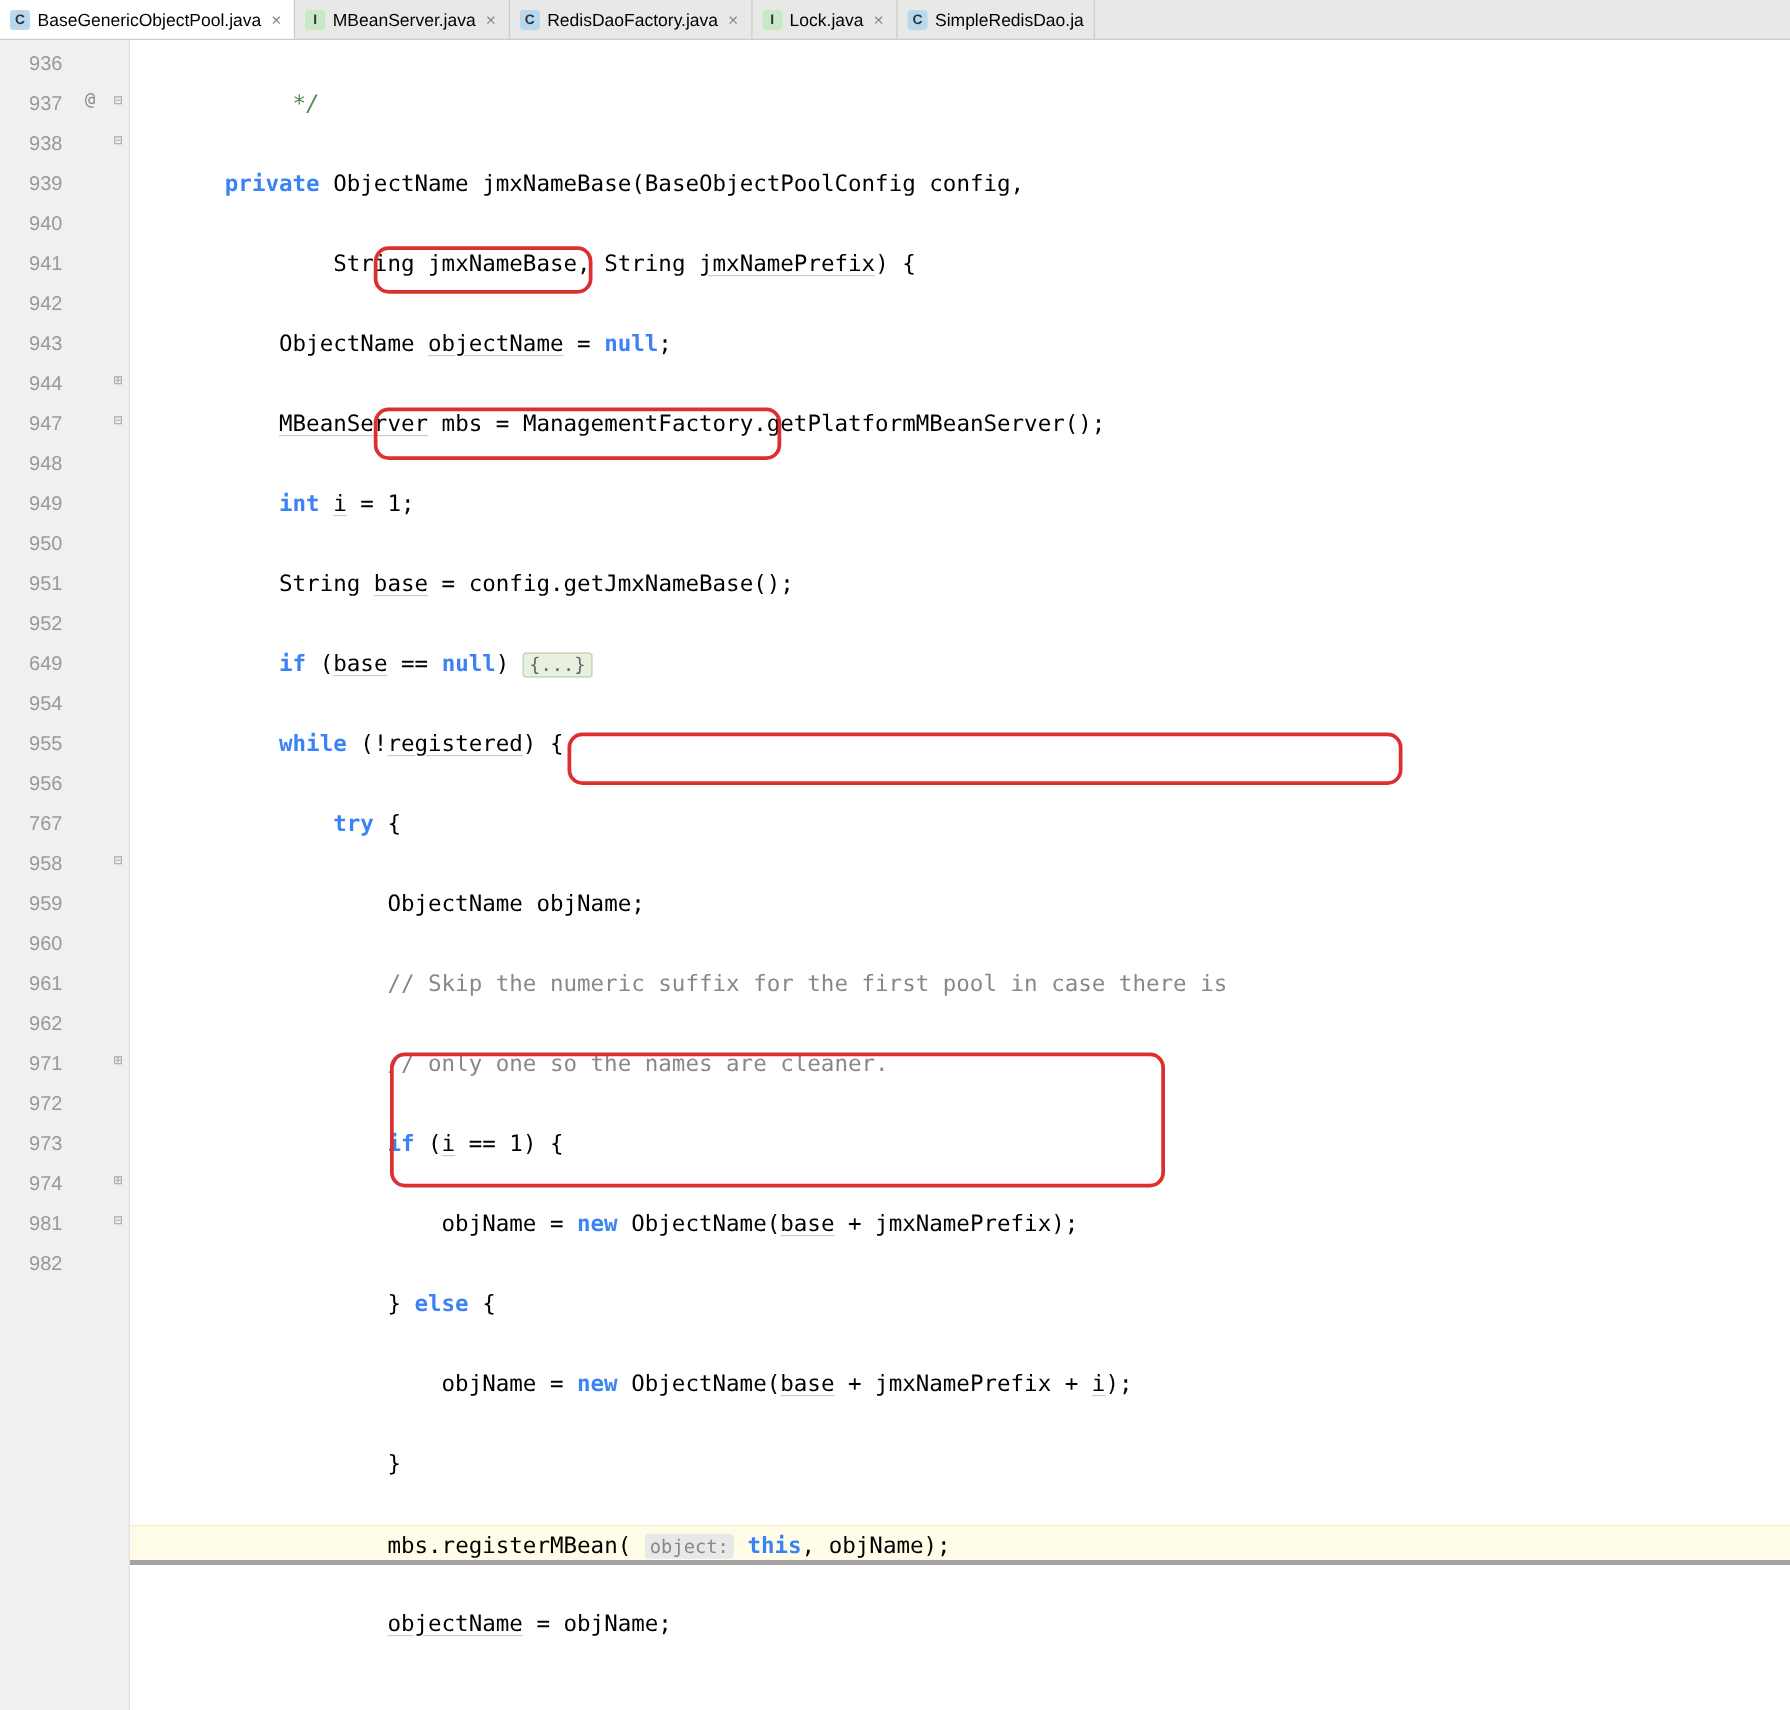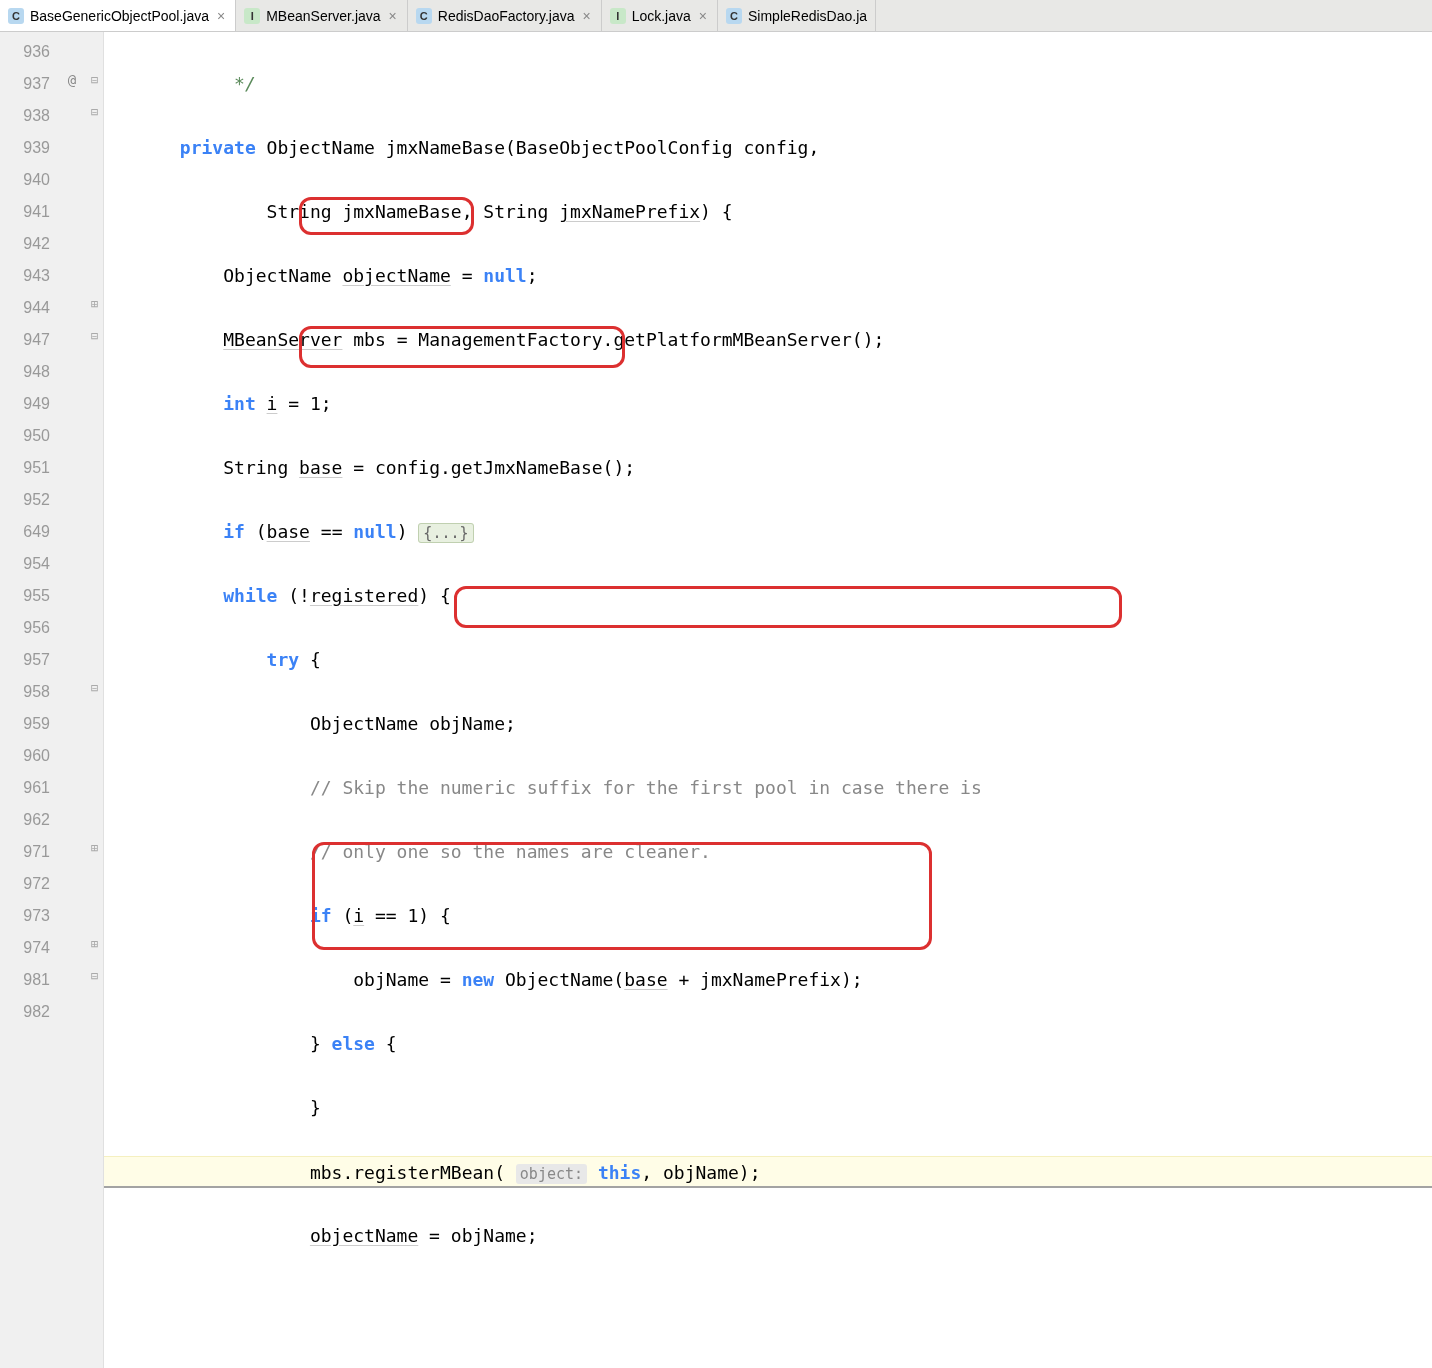--- a/index.html
+++ b/index.html
@@ -93,21 +93,21 @@
     }
     .code {
       flex: 1;
       padding: 4px 0;
       line-height: 32px;
       white-space: pre;
       position: relative;
       font-weight: 500;
     }
     .line { height: 32px; position: relative; }
-    .line.hl { background: #fffde7; border-top: 1px solid #f5f0c0; border-bottom: 2px solid #a3a3a3; }
+    .line.hl { background: #fffde7; border-top: 1px solid #f5f0c0; border-bottom: 4px solid #a3a3a3; }
     .kw { color: #3b82f6; font-weight: bold; }
     .com { color: #888; }
     .comdoc { color: #5a8a5a; font-style: italic; }
     .underline { text-decoration: underline; text-decoration-color: rgba(0,0,0,0.2); text-underline-offset: 3px; }
     .italic { }
     .hint { background: #e8e8e8; color: #888; font-size: 15px; padding: 1px 4px; border-radius: 3px; }
     .fold { background: #e8f0e0; border: 1px solid #c0d0b0; color: #666; padding: 0 4px; border-radius: 3px; font-size: 15px; }
     .redbox {
       position: absolute;
       border: 3px solid #dc3030;
@@ -162,21 +162,21 @@
       <div>947</div>
       <div>948</div>
       <div>949</div>
       <div>950</div>
       <div>951</div>
       <div>952</div>
       <div>649</div>
       <div>954</div>
       <div>955</div>
       <div>956</div>
-      <div>957</div>
+      <div>767</div>
       <div>958</div>
       <div>959</div>
       <div>960</div>
       <div>961</div>
       <div>962</div>
       <div>971</div>
       <div>972</div>
       <div>973</div>
       <div>974</div>
       <div>981</div>
@@ -258,20 +258,21 @@
 <div class="line">           <span>String</span> <span class="underline">base</span> = <span>config</span>.<span>getJmxNameBase</span>();</div>
 <div class="line">           <span class="kw">if</span> (<span class="underline">base</span> == <span class="kw">null</span>) <span class="fold">{...}</span></div>
 <div class="line">           <span class="kw">while</span> (!<span class="underline">registered</span>) {</div>
 <div class="line">               <span class="kw">try</span> {</div>
 <div class="line">                   <span>ObjectName</span> <span>objName</span>;</div>
 <div class="line">                   <span class="com">// Skip the numeric suffix for the first pool in case there is</span></div>
 <div class="line">                   <span class="com">// only one so the names are cleaner.</span></div>
 <div class="line">                   <span class="kw">if</span> (<span class="underline">i</span> == <span>1</span>) {</div>
 <div class="line">                       <span>objName</span> = <span class="kw">new</span> <span>ObjectName</span>(<span class="underline">base</span> + <span>jmxNamePrefix</span>);</div>
 <div class="line">                   } <span class="kw">else</span> {</div>
+<div class="line">                       <span>objName</span> = <span class="kw">new</span> <span>ObjectName</span>(<span class="underline">base</span> + <span>jmxNamePrefix</span> + <span class="underline">i</span>);</div>
 <div class="line">                   }</div>
 <div class="line hl">                   <span>mbs</span>.<span>registerMBean</span>( <span class="hint">object:</span> <span class="kw">this</span>, <span>objName</span>);</div>
 <div class="line">                   <span class="underline">objectName</span> = <span>objName</span>;</div>
 
 
 
 
 
 
 

